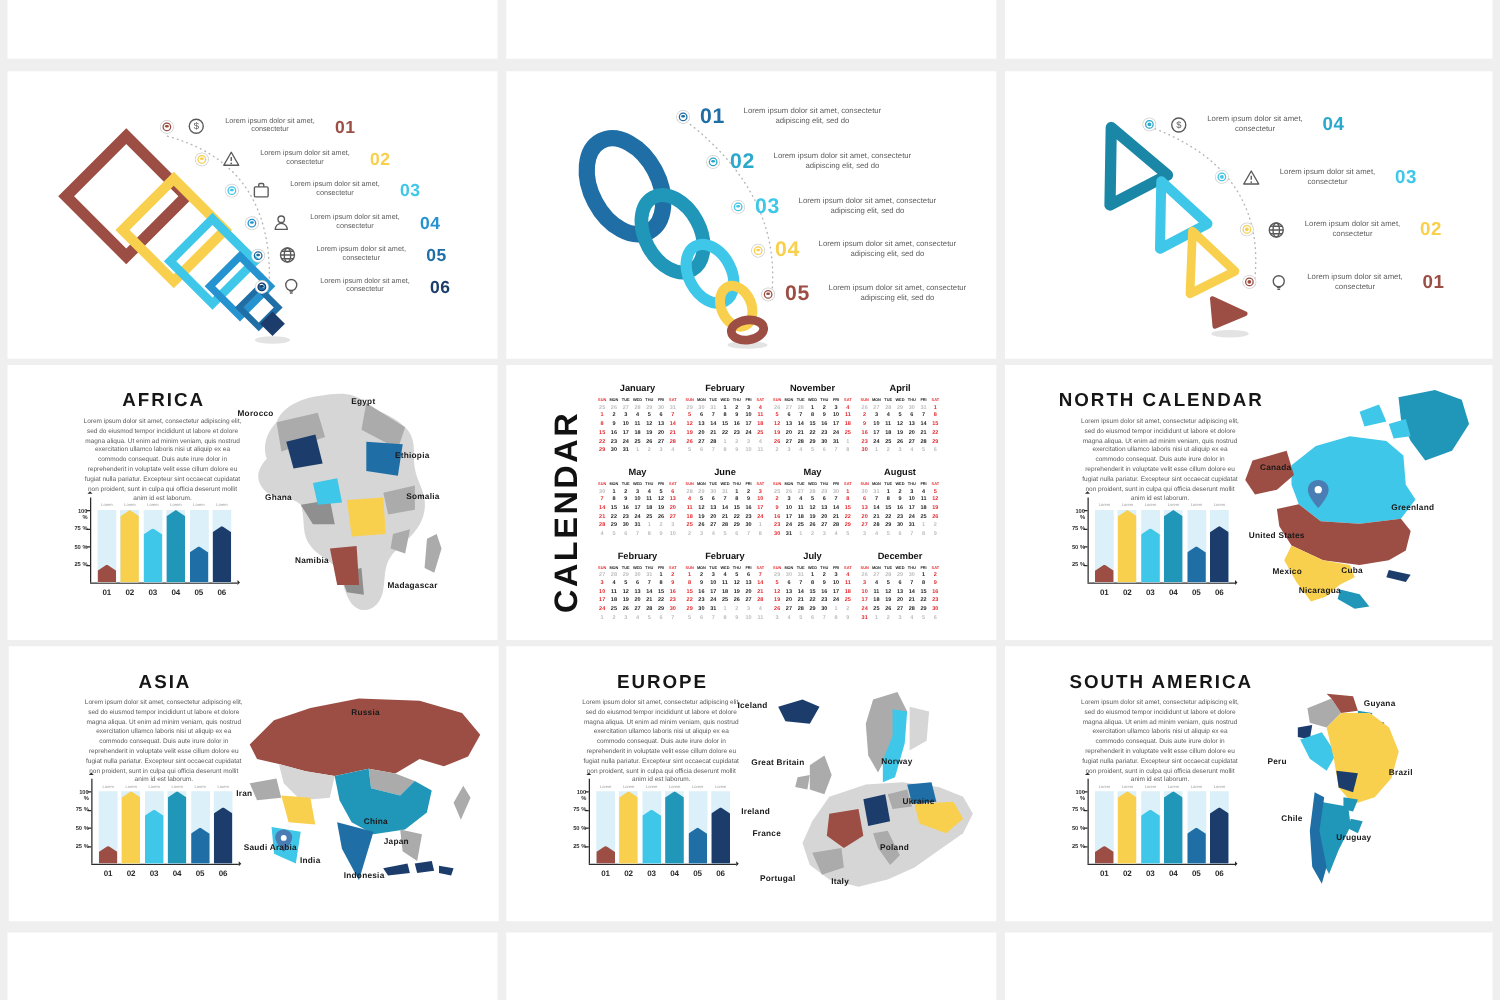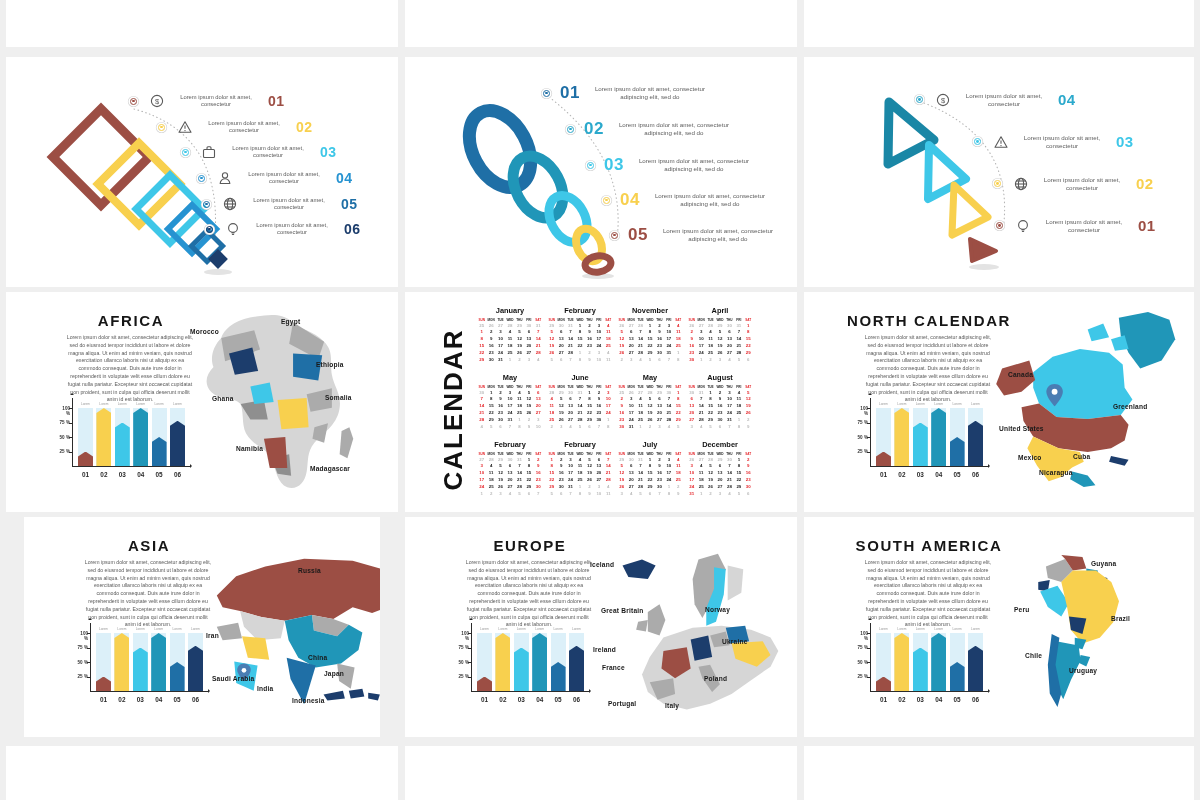--- a/index.html
+++ b/index.html
@@ -1078,21 +1078,21 @@
   <div class="labels">
       <span class="map-label" style="left: 204px; top: 79px;">Canada</span>
       <span class="map-label" style="left: 309px; top: 111px;">Greenland</span>
       <span class="map-label" style="left: 195px; top: 133px;">United States</span>
       <span class="map-label" style="left: 214px; top: 162px;">Mexico</span>
       <span class="map-label" style="left: 269px; top: 161px;">Cuba</span>
       <span class="map-label" style="left: 235px; top: 177px;">Nicaragua</span>
     </div>
 </section>
 
-<section class="slide" id="s-asia" style="left:24px;top:517px;width:356px;height:220px">
+<section class="slide" id="s-asia" style="left:7px;top:517px;width:392px;height:220px">
   <h2 class="c-title">ASIA</h2>
   <p class="c-para">Lorem ipsum dolor sit amet, consectetur adipiscing elit, sed do eiusmod tempor incididunt ut labore et dolore magna aliqua. Ut enim ad minim veniam, quis nostrud exercitation ullamco laboris nisi ut aliquip ex ea commodo consequat. Duis aute irure dolor in reprehenderit in voluptate velit esse cillum dolore eu fugiat nulla pariatur. Excepteur sint occaecat cupidatat non proident, sunt in culpa qui officia deserunt mollit anim id est laborum.</p>
   <div class="chart">
       <div class="ax" style="left: 14px; top: 2px; width: 1px; height: 68px;"></div>
       <div class="ax" style="left: 14px; top: 70px; width: 118px; height: 1px;"></div>
       <div class="arrow" style="left: 12px; top: -3px; border-bottom-color: rgb(43, 43, 43); border-top: none;"></div>
       <div class="arrow" style="left: 132px; top: 68px; border-left-color: rgb(43, 43, 43); border-right: none;"></div>
       <div class="ylab" style="left: 0px; top: 9.5px;">100 %</div>
       <div class="tick" style="left: 11px; top: 12px;"></div>
       <div class="ylab" style="left: 0px; top: 24px;">75 %</div>

